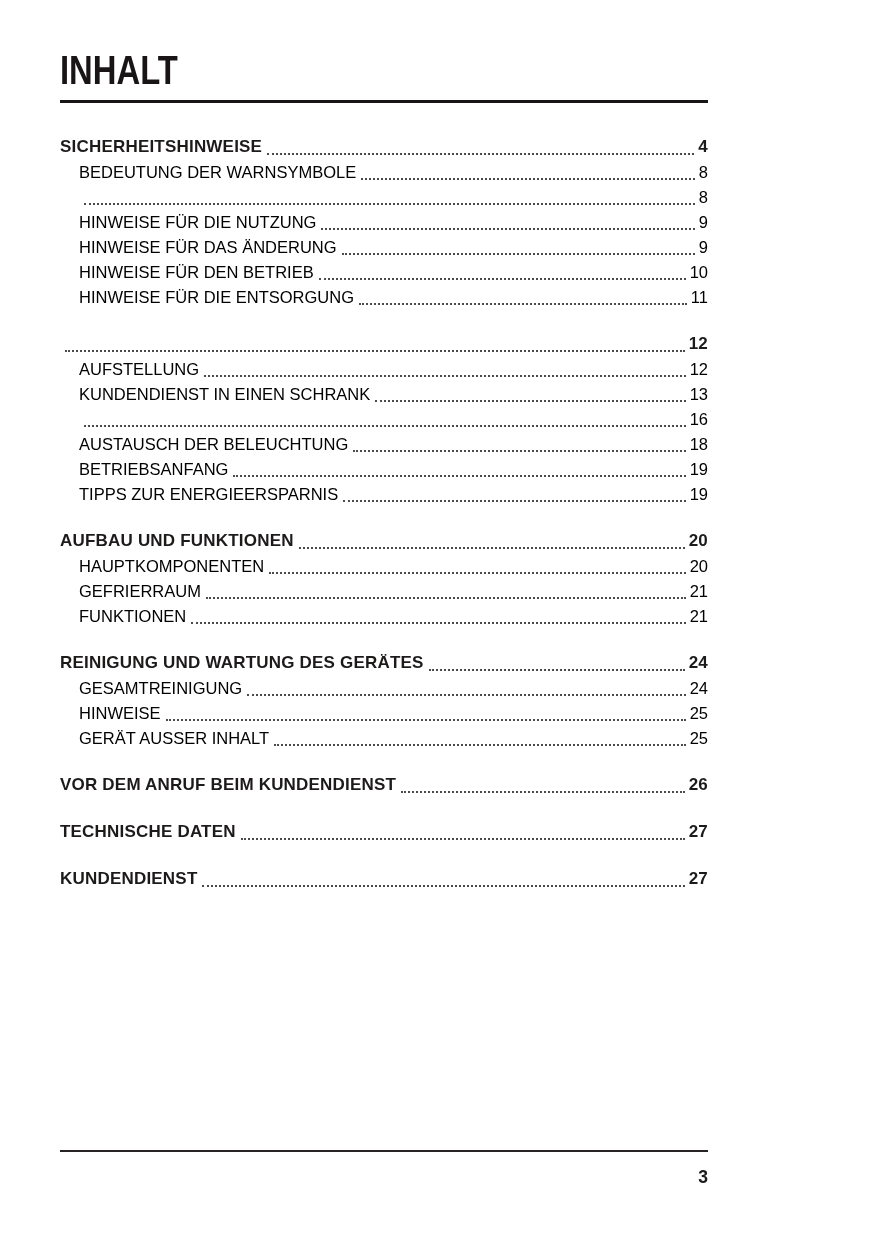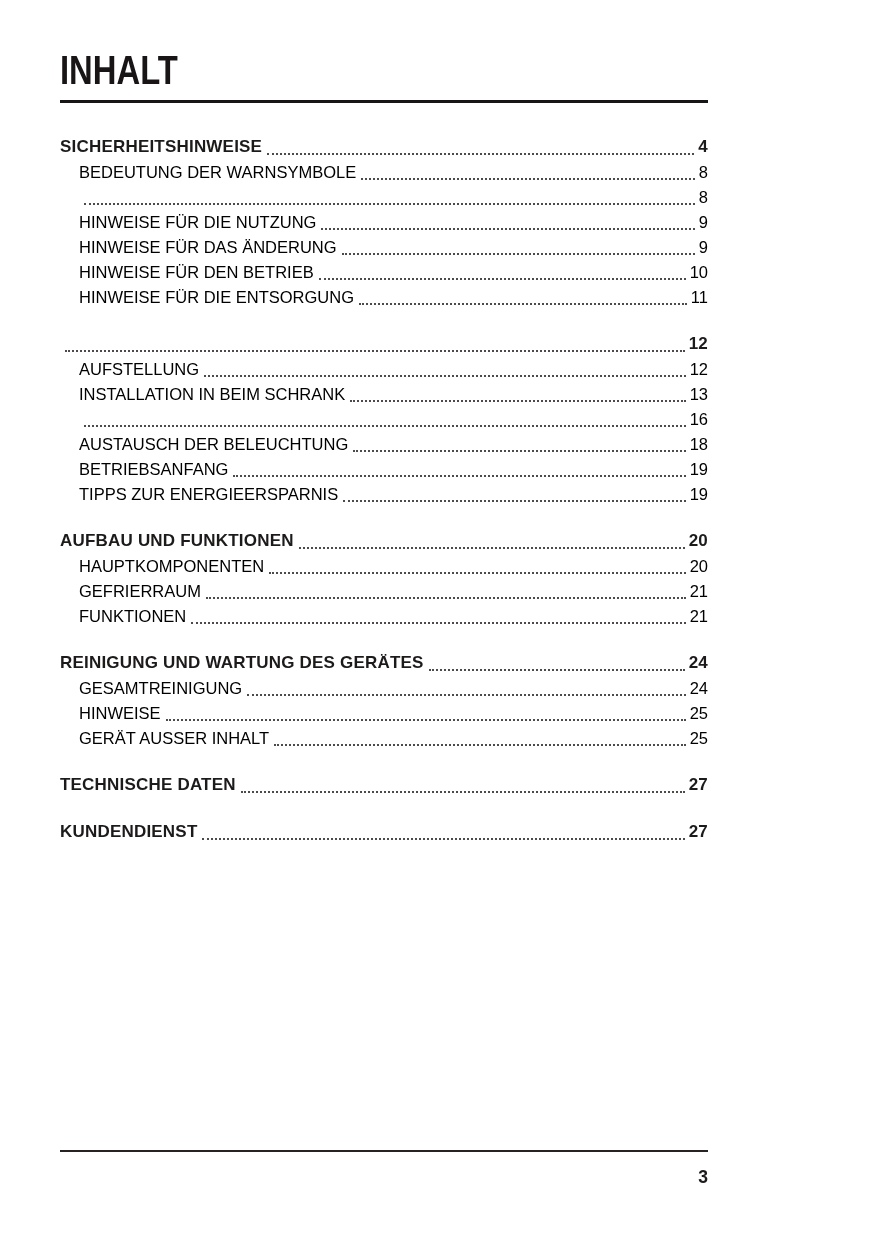--- a/index.html
+++ b/index.html
@@ -116,21 +116,21 @@
         <div class="toc-row section-row">
           <span class="toc-leader"></span>
           <span class="toc-page">12</span>
         </div>
         <div class="toc-row item-row">
           <span class="toc-label">AUFSTELLUNG</span>
           <span class="toc-leader"></span>
           <span class="toc-page">12</span>
         </div>
         <div class="toc-row item-row">
-          <span class="toc-label">INSTALLATION IN BEIM SCHRANK</span>
+          <span class="toc-label">KUNDENDIENST IN EINEN SCHRANK</span>
           <span class="toc-leader"></span>
           <span class="toc-page">13</span>
         </div>
         <div class="toc-row item-row">
           <span class="toc-leader"></span>
           <span class="toc-page">16</span>
         </div>
         <div class="toc-row item-row">
           <span class="toc-label">AUSTAUSCH DER BELEUCHTUNG</span>
           <span class="toc-leader"></span>
@@ -182,20 +182,27 @@
         </div>
         <div class="toc-row item-row">
           <span class="toc-label">HINWEISE</span>
           <span class="toc-leader"></span>
           <span class="toc-page">25</span>
         </div>
         <div class="toc-row item-row">
           <span class="toc-label">GERÄT AUSSER INHALT</span>
           <span class="toc-leader"></span>
           <span class="toc-page">25</span>
+        </div>
+      </section>
+      <section class="toc-section">
+        <div class="toc-row section-row">
+          <span class="toc-label">VOR DEM ANRUF BEIM KUNDENDIENST</span>
+          <span class="toc-leader"></span>
+          <span class="toc-page">26</span>
         </div>
       </section>
       <section class="toc-section">
         <div class="toc-row section-row">
           <span class="toc-label">TECHNISCHE DATEN</span>
           <span class="toc-leader"></span>
           <span class="toc-page">27</span>
         </div>
       </section>
       <section class="toc-section">

